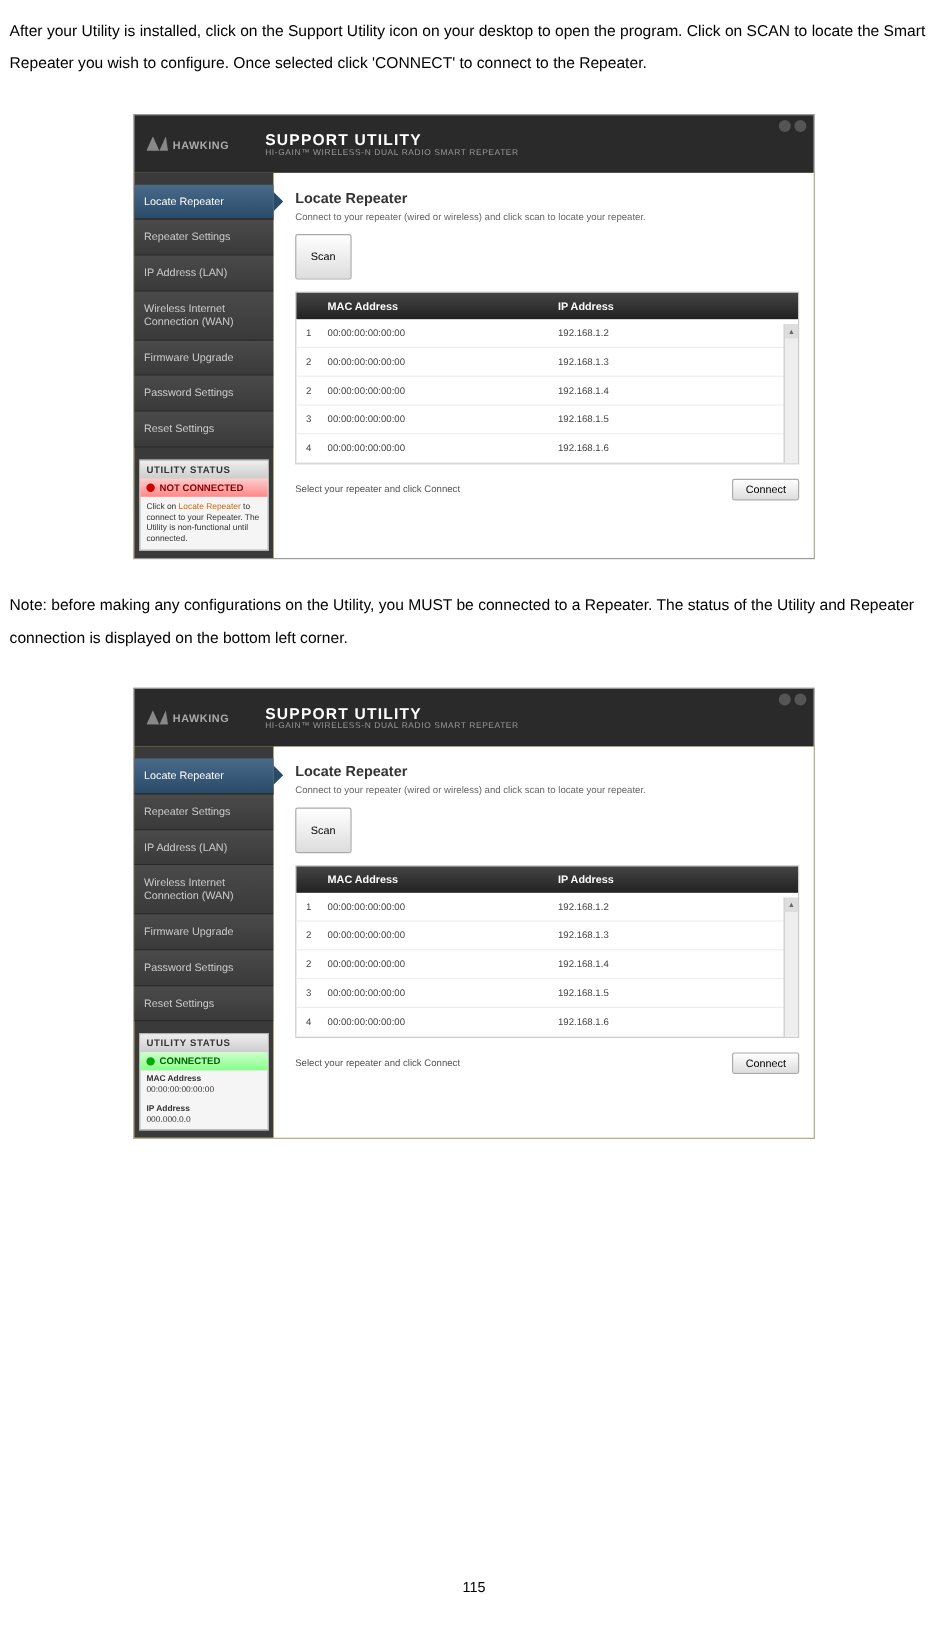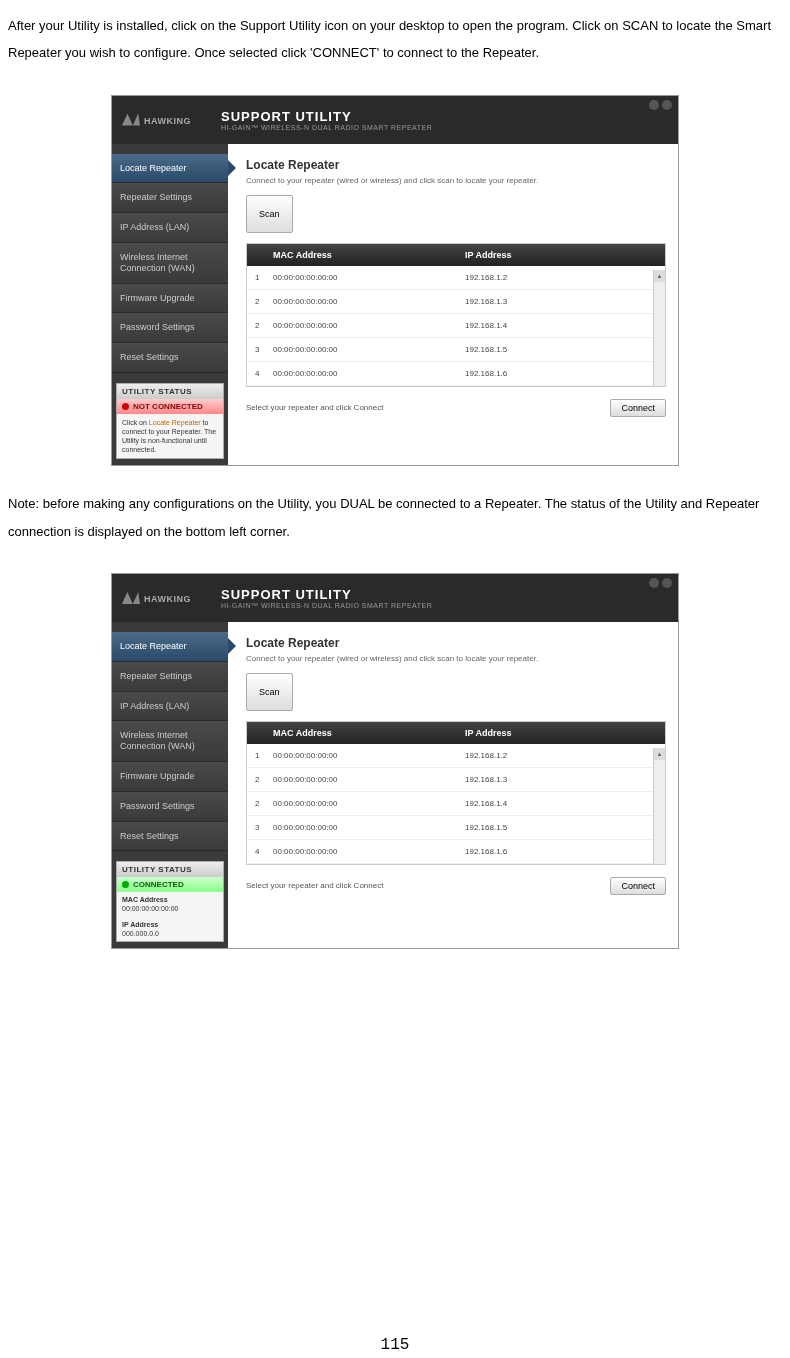--- a/index.html
+++ b/index.html
@@ -249,25 +249,25 @@
     }
     .connect-btn {
       background: linear-gradient(#fff, #ddd);
       border: 1px solid #aaa;
       padding: 3px 10px;
       font-size: 9px;
       border-radius: 2px;
     }
     .page-number {
       position: absolute;
-      bottom: 4px;
+      bottom: 28px;
       left: 50%;
       transform: translateX(-50%);
-      font-size: 16px;
-      font-family: Liberation Mono, monospace;
+      font-size: 12px;
+      font-family: Liberation Sans, sans-serif;
     }
   </style>
 </head>
 <body>
 
 <p class="doc-text">After your Utility is installed, click on the Support Utility icon on your desktop to open the program.   Click on SCAN to locate the Smart Repeater you wish to configure.   Once selected click 'CONNECT' to connect to the Repeater.</p>
 
 <div class="screenshot">
   <div class="app-header">
     <div class="logo">
@@ -344,21 +344,21 @@
         </div>
       </div>
       <div class="footer-row">
         <span class="footer-text">Select your repeater and click Connect</span>
         <button class="connect-btn">Connect</button>
       </div>
     </div>
   </div>
 </div>
 
-<p class="doc-text">Note: before making any configurations on the Utility, you DUAL be connected to a Repeater.   The status of the Utility and Repeater connection is displayed on the bottom left corner.</p>
+<p class="doc-text">Note: before making any configurations on the Utility, you MUST be connected to a Repeater.   The status of the Utility and Repeater connection is displayed on the bottom left corner.</p>
 
 <div class="screenshot">
   <div class="app-header">
     <div class="logo">
       <div class="logo-icon"></div>
       <span class="logo-text">HAWKING</span>
     </div>
     <div class="header-title-block">
       <div class="header-title">SUPPORT UTILITY</div>
       <div class="header-subtitle">HI-GAIN™ WIRELESS-N DUAL RADIO SMART REPEATER</div>

